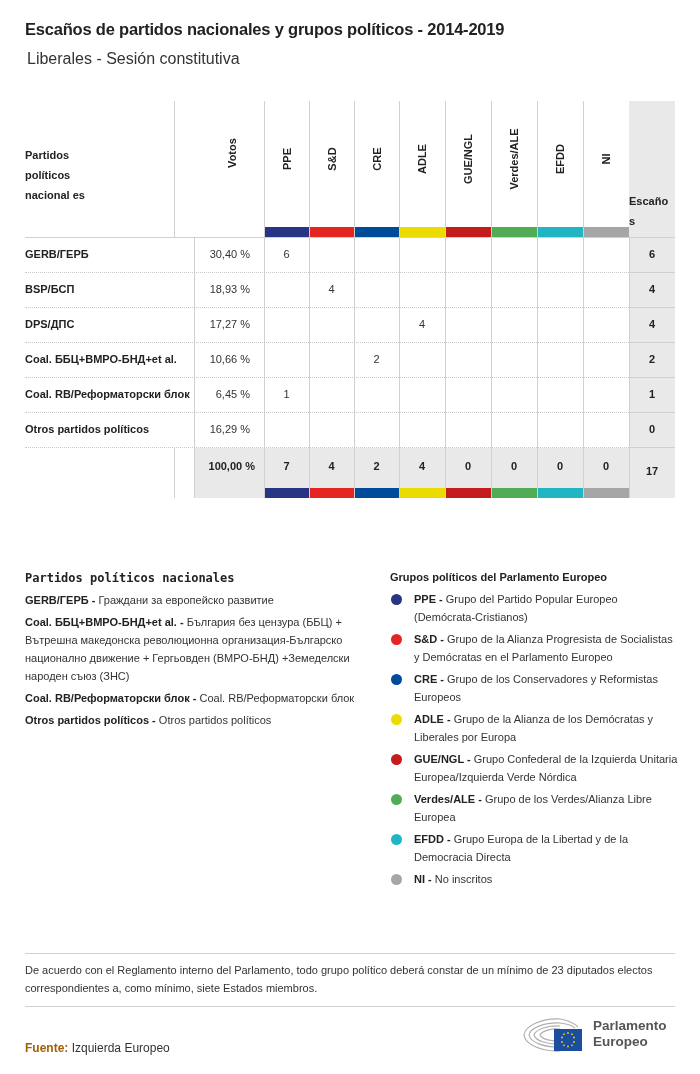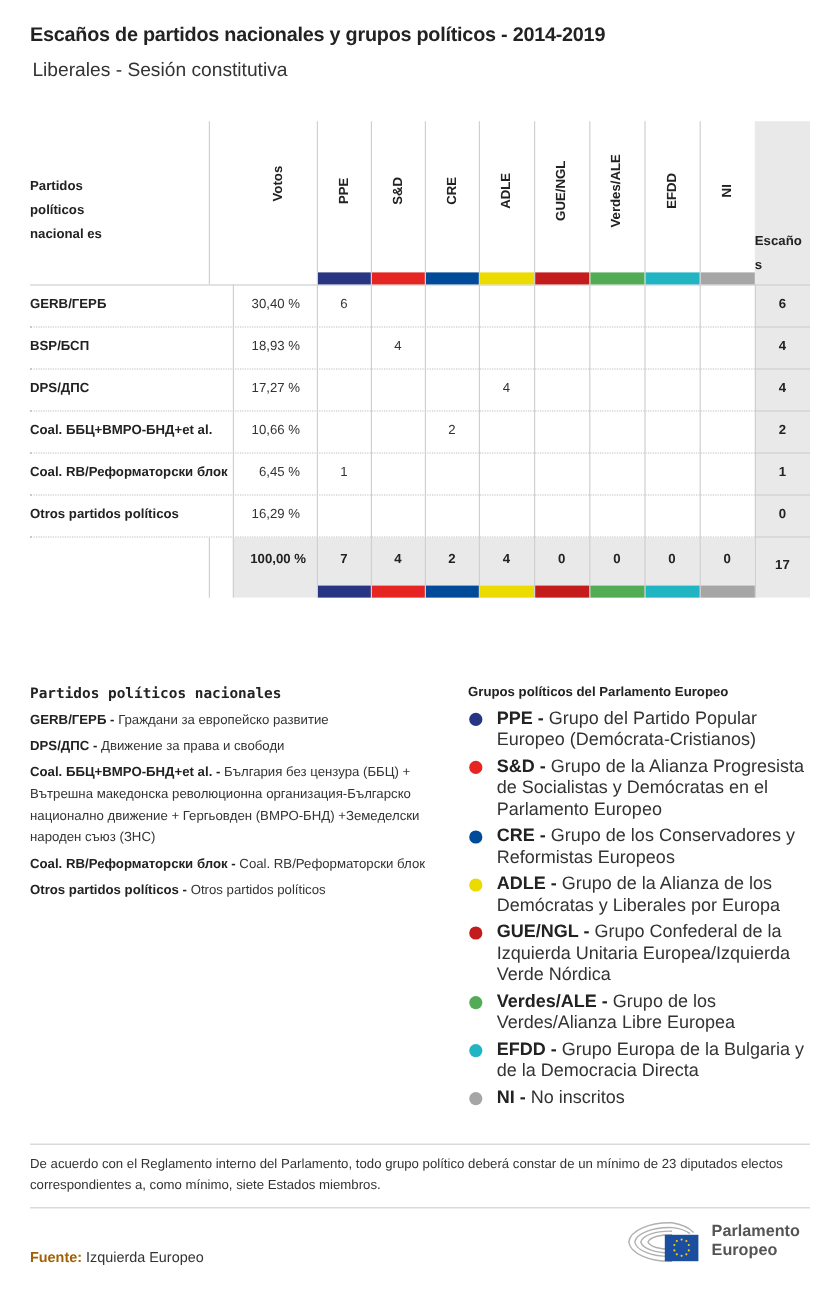--- a/index.html
+++ b/index.html
@@ -28,21 +28,21 @@
   .cell.pct { text-align: right; }
 
   
   .leg-left { position: absolute; left: 25px; top: 571px; width: 345px; }
   .leg-left h3 { font-family: "DejaVu Sans Mono", monospace; font-size: 12px; font-weight: bold; color: #222; margin-bottom: 6px; }
   .leg-left p { font-size: 11px; line-height: 18px; color: #333; margin-bottom: 4px; }
   .leg-left b { color: #222; }
 
   .leg-right { position: absolute; left: 390px; top: 571px; width: 290px; }
   .leg-right h3 { font-size: 11px; font-weight: bold; color: #222; margin-bottom: 7px; }
-  .gitem { position: relative; padding-left: 24px; font-size: 15px; line-height: 18px; color: #333; margin-bottom: 4px; }
+  .gitem { position: relative; padding-left: 24px; font-size: 11px; line-height: 18px; color: #333; margin-bottom: 4px; }
   .gitem .dot { position: absolute; left: 1px; top: 4px; width: 11px; height: 11px; border-radius: 50%; }
   .gitem b { color: #222; }
 
   .rule { position: absolute; left: 25px; width: 650px; height: 1px; background: #d0d0d0; }
   .note { position: absolute; left: 25px; top: 961px; width: 650px; font-size: 11px; line-height: 18px; color: #333; }
   .source { position: absolute; left: 25px; top: 1041px; font-size: 12px; color: #333; }
   .source b { color: #a16207; }
 
   .logo { position: absolute; left: 520px; top: 1015px; width: 160px; height: 40px; }
   .logo-text { position: absolute; left: 73px; top: 3px; font-size: 13.5px; font-weight: bold; color: #555; line-height: 16px; }
@@ -177,35 +177,34 @@
     <div class="cell num bold" style="left:466px; top:348px; width:46px;">0</div>
     <div class="cell num bold" style="left:512px; top:348px; width:46px;">0</div>
     <div class="cell num bold" style="left:558px; top:348px; width:46px;">0</div>
     <div class="cell num bold" style="left:604px; top:353px; width:46px;">17</div>
   </div>
 </div>
 
 <div class="leg-left">
   <h3>Partidos políticos nacionales</h3>
   <p><b>GERB/ГЕРБ -</b> <span>Граждани за европейско развитие</span></p>
-  <p><b>DPS/ДПС -</b> <span>Движение за права и свободи</span></p>
   <p><b>Coal. ББЦ+ВМРО-БНД+et al. -</b> <span> България без цензура (ББЦ) + Вътрешна македонска революционна организация-Българско национално движение + Гергьовден (ВМРО-БНД) +Земеделски народен съюз (ЗНС)</span></p>
   <p><b>Coal. RB/Реформаторски блок -</b> <span>Coal. RB/Реформаторски блок</span></p>
   <p><b>Otros partidos políticos -</b> <span>Otros partidos políticos</span></p>
 </div>
 
 <div class="leg-right">
   <h3>Grupos políticos del Parlamento Europeo</h3>
   <div class="gitem"><span class="dot" style="background:#283582;"></span><b>PPE -</b> <span>Grupo del Partido Popular Europeo (Demócrata-Cristianos)</span></div>
   <div class="gitem"><span class="dot" style="background:#e42521;"></span><b>S&amp;D -</b> <span>Grupo de la Alianza Progresista de Socialistas y Demócratas en el Parlamento Europeo</span></div>
   <div class="gitem"><span class="dot" style="background:#004a9a;"></span><b>CRE -</b> <span>Grupo de los Conservadores y Reformistas Europeos</span></div>
   <div class="gitem"><span class="dot" style="background:#ebdb00;"></span><b>ADLE -</b> <span>Grupo de la Alianza de los Demócratas y Liberales por Europa</span></div>
   <div class="gitem"><span class="dot" style="background:#c41b1d;"></span><b>GUE/NGL -</b> <span>Grupo Confederal de la Izquierda Unitaria Europea/Izquierda Verde Nórdica</span></div>
   <div class="gitem"><span class="dot" style="background:#52ac56;"></span><b>Verdes/ALE -</b> <span>Grupo de los Verdes/Alianza Libre Europea</span></div>
-  <div class="gitem"><span class="dot" style="background:#21b5c4;"></span><b>EFDD -</b> <span>Grupo Europa de la Bulgaria y de la Democracia Directa</span></div>
+  <div class="gitem"><span class="dot" style="background:#21b5c4;"></span><b>EFDD -</b> <span>Grupo Europa de la Libertad y de la Democracia Directa</span></div>
   <div class="gitem"><span class="dot" style="background:#a6a6a6;"></span><b>NI -</b> <span>No inscritos</span></div>
 </div>
 
 <div class="rule" style="top:953px;"></div>
 <div class="note">De acuerdo con el Reglamento interno del Parlamento, todo grupo político deberá constar de un mínimo de 23 diputados electos correspondientes a, como mínimo, siete Estados miembros.</div>
 <div class="rule" style="top:1006px;"></div>
 
 <div class="source"><b>Fuente:</b><span> Izquierda Europeo</span></div>
 
 <div class="logo">

